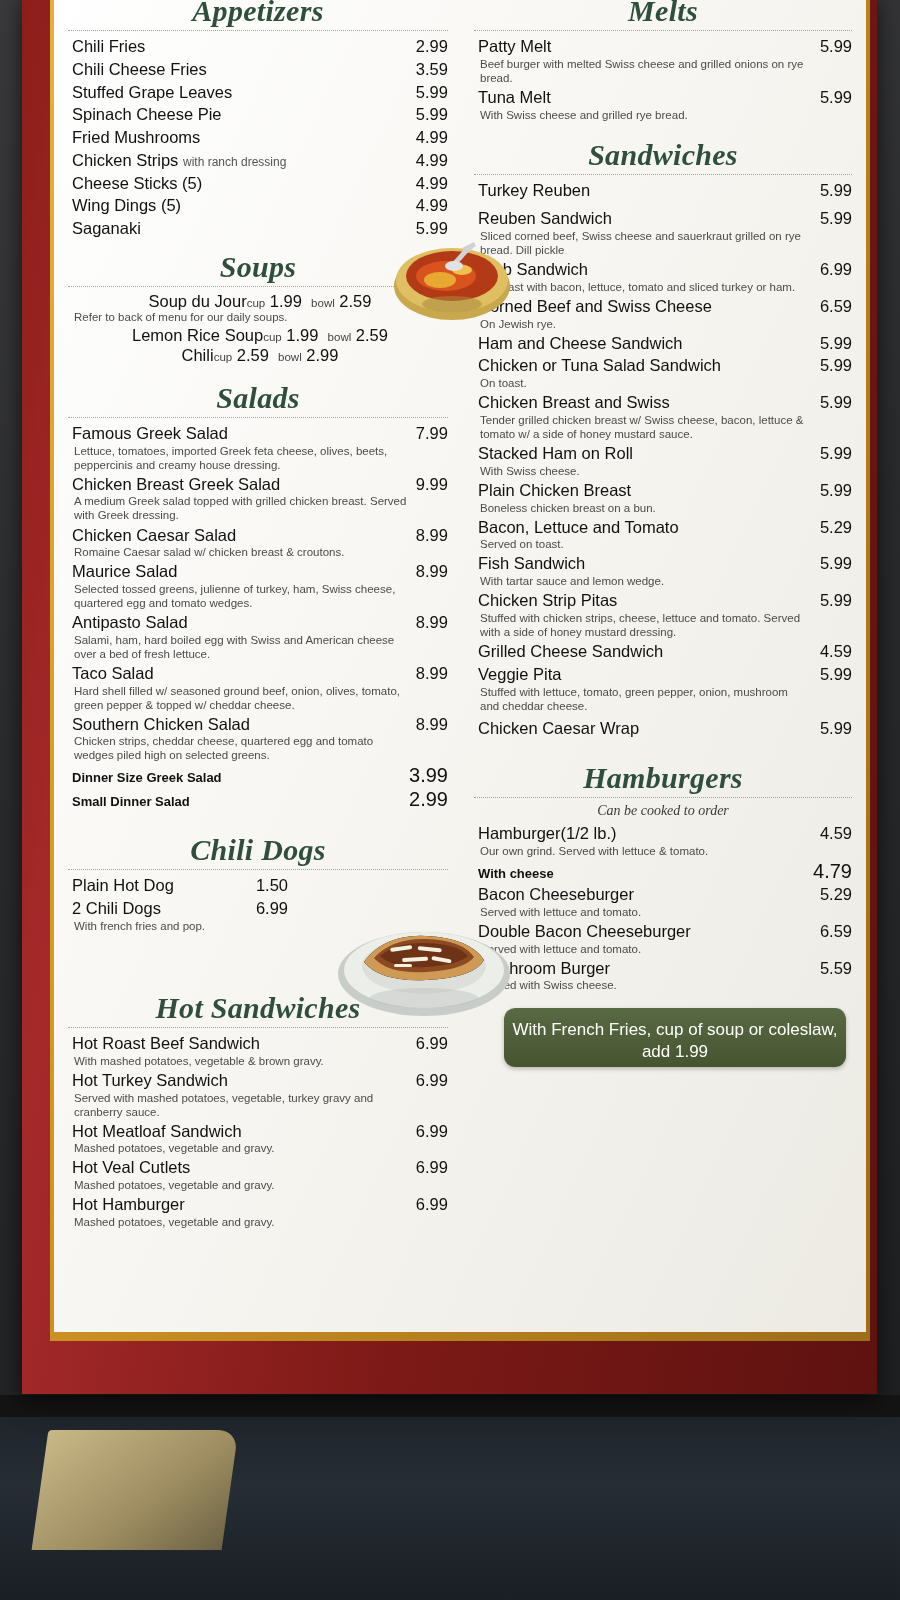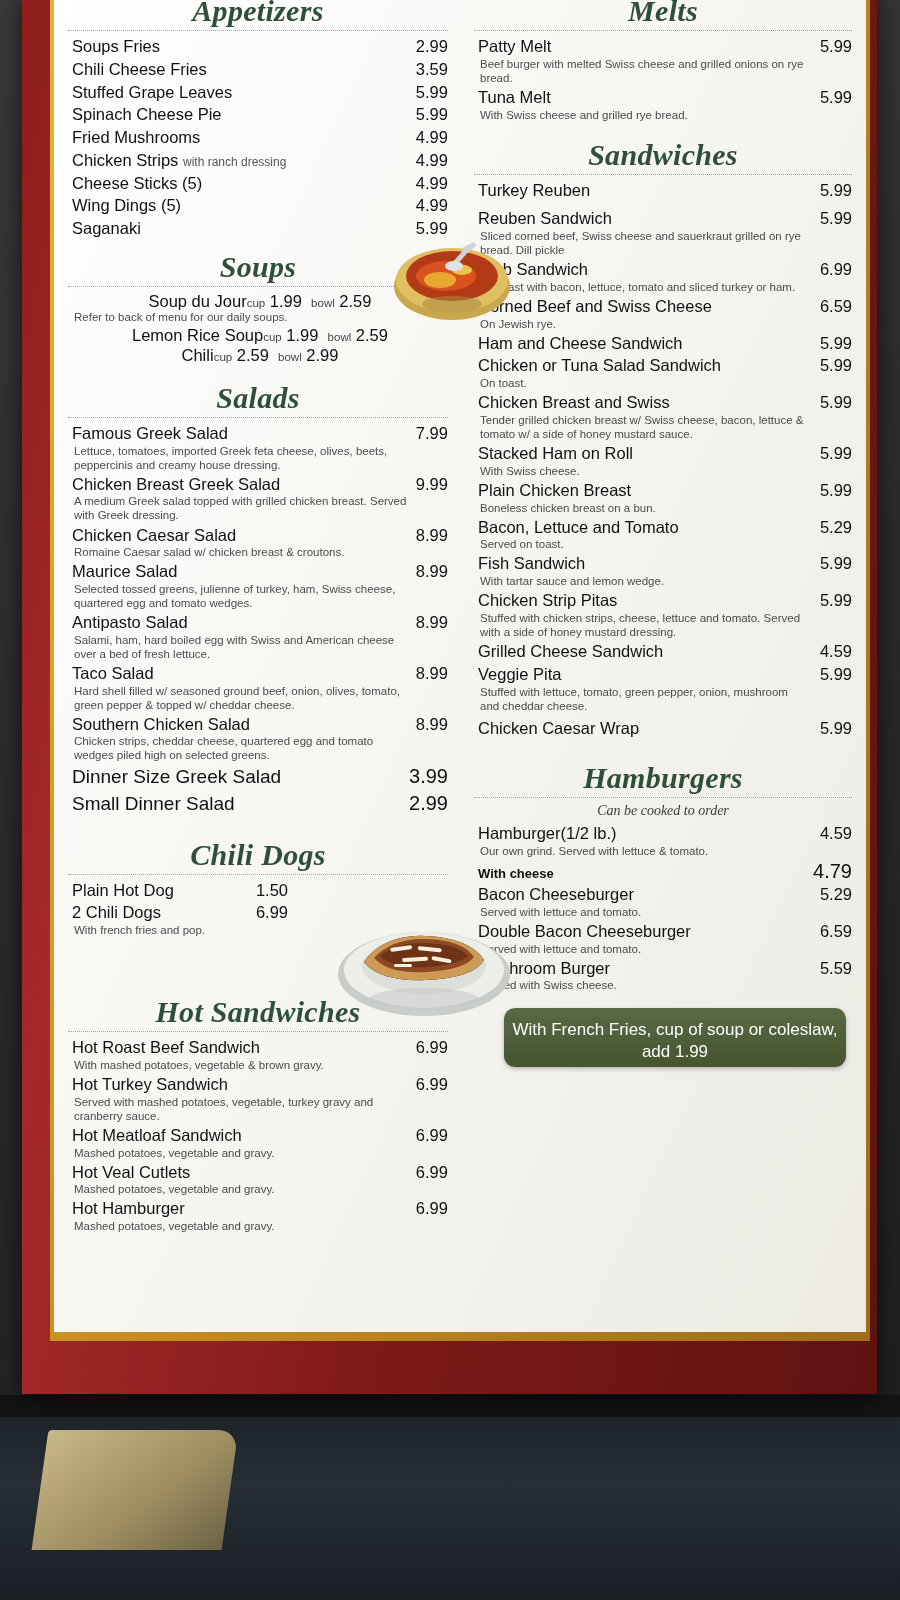--- a/index.html
+++ b/index.html
@@ -128,21 +128,21 @@
   .desc {
     font-family: "Liberation Sans", sans-serif;
     font-size: 11.5px;
     color: #4b4b4b;
     line-height: 1.22;
     padding-left: 6px;
     margin: -1px 0 2px 0;
     max-width: 340px;
   }
   .desc.wide { max-width: 330px; }
-  .small-item .name { font-size: 19px; font-weight: normal; }
+  .small-item .name { font-size: 13px; font-weight: bold; }
   .small-item .price { font-size: 20px; }
 
   
   .soup-row { display: flex; align-items: baseline; justify-content: center; }
   .soup-name { font-size: 16.5px; color: #111; padding-left: 4px; }
   .soup-prices { font-size: 16.5px; color: #111; white-space: nowrap; }
   .soup-prices .lab { font-size: 11.5px; color: #444; }
 
   
   .photo { position: absolute; }
@@ -232,21 +232,21 @@
       <div class="cols">
 
         <div class="col col-left">
 
           <div>
             <div class="sec-title">Appetizers</div>
             <div class="sec-rule"></div>
 
             <div class="item">
               <div class="row">
-                  <div class="name">Soups Fries</div>
+                  <div class="name">Chili Fries</div>
                   <div class="price">2.99</div>
                 </div>
             </div>
             <div class="item">
               <div class="row">
                   <div class="name">Chili Cheese Fries</div>
                   <div class="price">3.59</div>
                 </div>
             </div>
             <div class="item">

